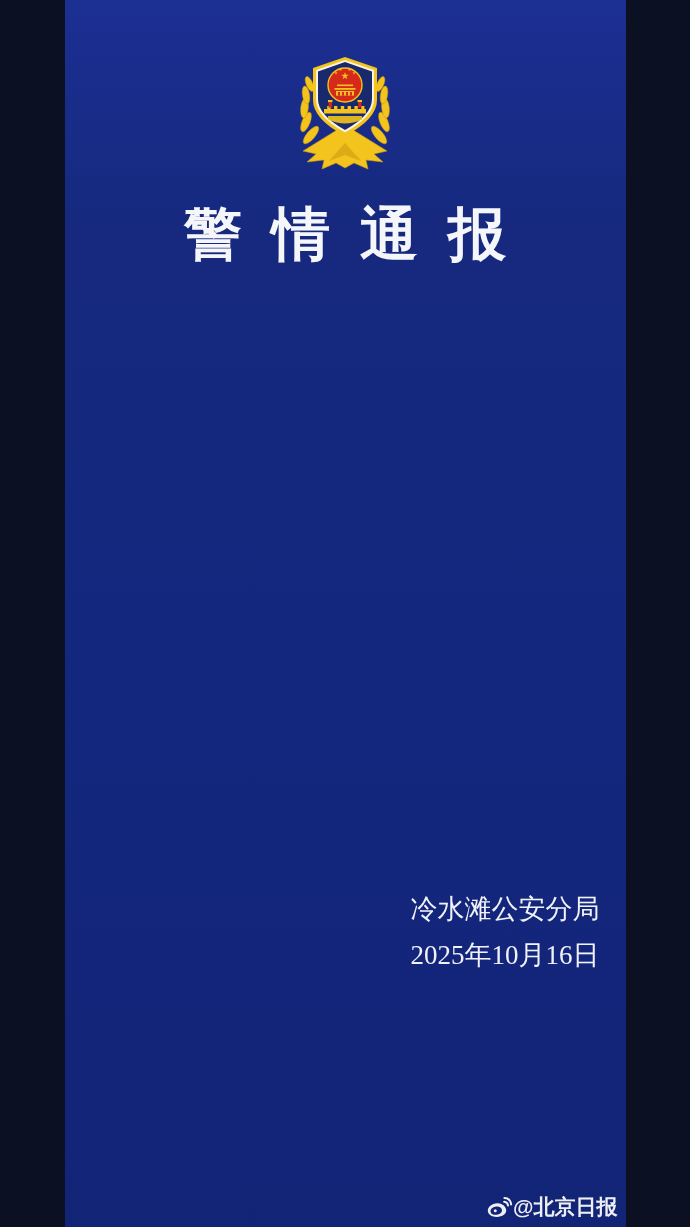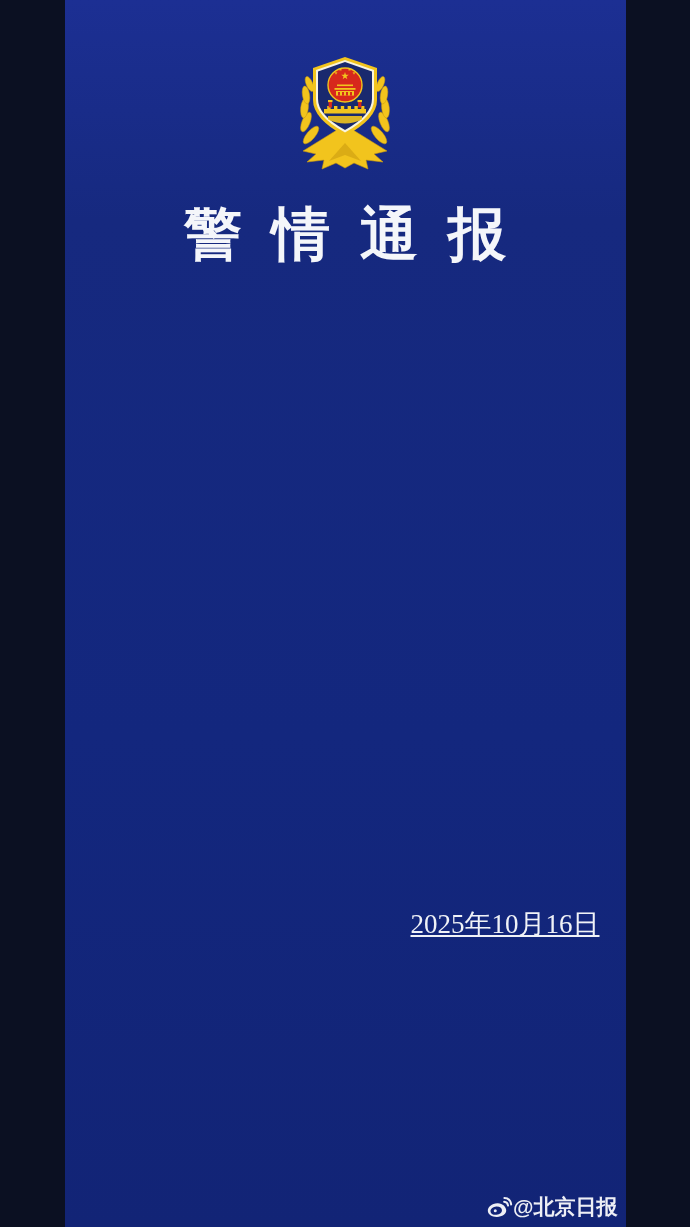--- a/index.html
+++ b/index.html
@@ -38,21 +38,21 @@
   }
   .body-text p{margin:0;text-indent:2em;}
   .signature{
     position:absolute;top:888px;left:346px;width:176px;
     text-align:center;
     font-size:27px;
     line-height:42px;
     color:#f0f2f7;
     white-space:nowrap;
   }
-  .signature .sig-date{margin-top:15px;text-decoration:underline;}
+  .signature .sig-date{margin-top:4px;}
   .watermark{
     position:absolute;right:8px;bottom:6px;
     display:flex;align-items:center;gap:0;
     color:rgba(255,255,255,0.93);
     font-size:21px;
     font-family:"Liberation Sans","DejaVu Sans",sans-serif;
     font-weight:bold;
   }
   .watermark .wicon{display:inline-flex;align-items:center;}
 </style>
@@ -121,20 +121,21 @@
         <rect x="62.5" y="47" width="4.5" height="2.2" fill="#f2c41d"></rect>
         <rect x="63.1" y="49" width="3.3" height="5.5" fill="#d7281c"></rect>
       </g>
     </svg>
   </div>
 
   <h1 class="title">警情通报</h1>
 
 
   <div class="signature">
+    <div class="sig-agency">冷水滩公安分局</div>
     <div class="sig-date">2025年10月16日</div>
   </div>
 
   <div class="watermark">
     <span class="wicon">
       <svg viewBox="0 0 30 26" width="27" height="23">
         <path fill="rgba(255,255,255,0.93)" fill-rule="evenodd" d="M12.6 8.2 C6.2 8.6 1.8 12.6 1.8 16.6 C1.8 20.8 6.4 23.6 12 23.6 C18.3 23.6 22.6 20.3 22.6 16.4 C22.6 12.4 18.4 7.9 12.6 8.2 Z
              M11.6 21.2 C7.6 21.5 4.8 19.7 4.8 17.1 C4.8 14.5 7.8 12.1 11.4 11.9 C15.1 11.7 17.8 13.5 17.8 16.1 C17.8 18.7 15.5 20.9 11.6 21.2 Z"></path>
         <circle cx="10.2" cy="16.6" r="1.7" fill="rgba(255,255,255,0.93)"></circle>
         <path d="M20.5 2.2 Q27.2 2.4 28.2 9.6" fill="none" stroke="rgba(255,255,255,0.93)" stroke-width="2.2" stroke-linecap="round"></path>

